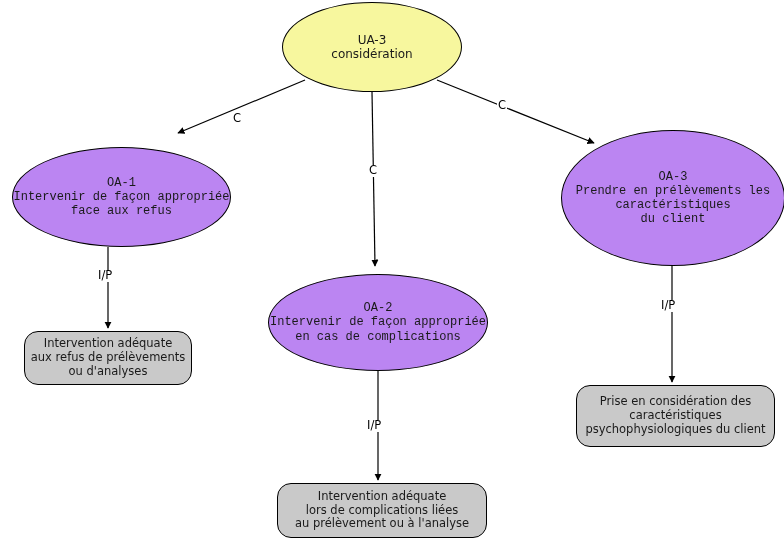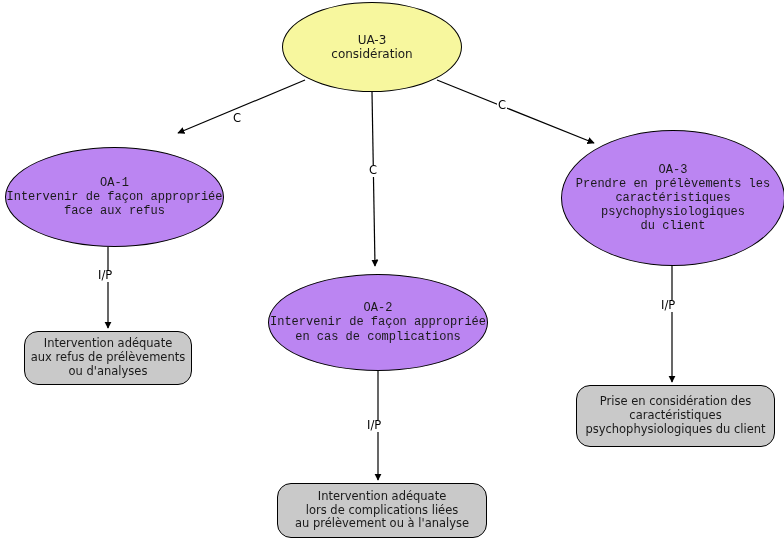--- a/index.html
+++ b/index.html
@@ -94,42 +94,41 @@
     <line x1="672" y1="266" x2="672" y2="382" stroke="#000000" stroke-width="1.2" marker-end="url(#arrow)"></line>
   </svg>
 
   <div class="node ellipse ua" style="left:282px; top:2px; width:180px; height:90px;">
     <div class="label nowrap-lines">
       <div>UA-3</div>
       <div>considération</div>
     </div>
   </div>
 
-  <div class="node ellipse oa" style="left:5px; top:147px; width:219px; height:100px;">
+  <div class="node ellipse oa" style="left:12px; top:147px; width:219px; height:100px;">
     <div class="label nowrap-lines">
       <div>OA-1</div>
       <div>Intervenir de façon appropriée</div>
       <div>face aux refus</div>
     </div>
   </div>
 
   <div class="node ellipse oa" style="left:268px; top:274px; width:220px; height:97px;">
     <div class="label nowrap-lines">
       <div>OA-2</div>
       <div>Intervenir de façon appropriée</div>
       <div>en cas de complications</div>
     </div>
   </div>
 
   <div class="node ellipse oa" style="left:561px; top:130px; width:224px; height:136px;">
     <div class="label nowrap-lines">
       <div>OA-3</div>
       <div>Prendre en prélèvements les</div>
       <div>caractéristiques</div>
-      <div>psychophysiologiques</div>
       <div>du client</div>
     </div>
   </div>
 
   <div class="node box" style="left:24px; top:331px; width:168px; height:54px;">
     <div class="label nowrap-lines">
       <div>Intervention adéquate</div>
       <div>aux refus de prélèvements</div>
       <div>ou d'analyses</div>
     </div>

